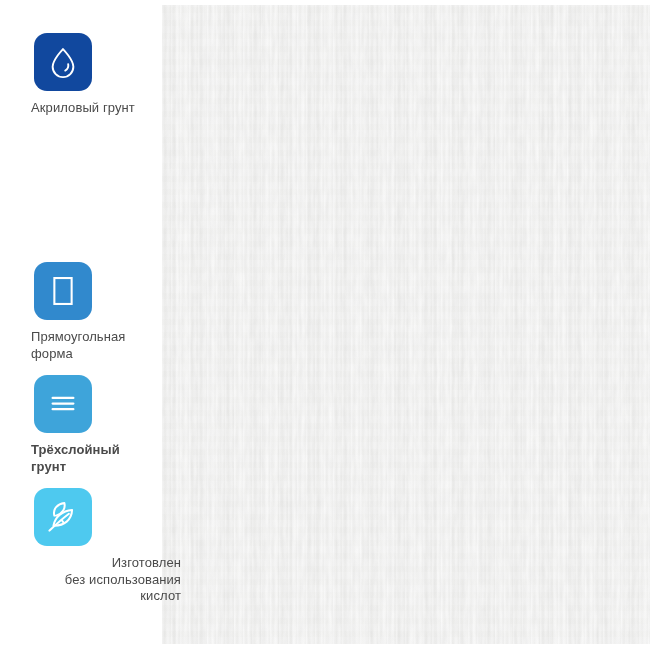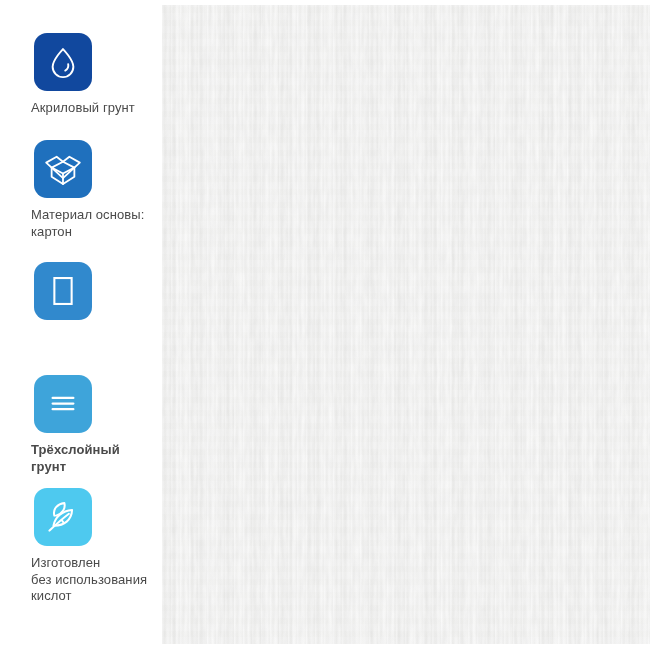--- a/index.html
+++ b/index.html
@@ -33,21 +33,21 @@
     border-radius:13px;
     display:flex;align-items:center;justify-content:center;
     box-sizing:border-box;
   }
   .icon-tile svg{display:block;}
   .feature-label{
     margin-top:9px;
     font-size:13px;line-height:16.5px;color:#4a4a4a;
     white-space:pre-line;letter-spacing:0.1px;
   }
-  .f1{top:33px;} .f2{top:140px;} .f3{top:262px;} .f4{top:375px;font-weight:bold;} .f5{top:488px;}
+  .f1{top:33px;} .f2{top:140px;} .f3{top:262px;} .f4{top:375px;font-weight:bold;} .f5{top:488px;text-align:right;}
 </style>
 </head>
 <body>
 
 <div class="stage">
 
   <div class="paper-panel">
     <svg class="noise" xmlns="http://www.w3.org/2000/svg">
       <filter id="grain">
         <feTurbulence type="fractalNoise" baseFrequency="0.28 0.045" numOctaves="2" seed="7" result="t"></feTurbulence>
@@ -60,41 +60,29 @@
   <div class="feature f1">
     <div class="icon-tile" style="background-color: rgb(17, 72, 158);">
       <svg width="38" height="38" viewBox="0 0 44 44" fill="none" stroke="#ffffff" stroke-width="2.2" stroke-linecap="round" stroke-linejoin="round">
         <path d="M22 7 C22 7 10 19.5 10 27.5 a12 12 0 0 0 24 0 C34 19.5 22 7 22 7 Z"></path>
         <path d="M28 24.5 c0.6 3.2 -0.8 6 -3.4 7.4"></path>
       </svg>
     </div>
     <div class="feature-label">Акриловый грунт</div>
   </div>
 
-  <div class="feature f2">
-    <div class="icon-tile" style="background-color: rgb(31, 112, 189);">
-      <svg width="40" height="40" viewBox="0 0 44 44" fill="none" stroke="#ffffff" stroke-width="2" stroke-linecap="round" stroke-linejoin="round">
-        <polygon points="9.5,20.5 22,14 34.5,20.5 22,27"></polygon>
-        <polyline points="9.5,20.5 9.5,30.5 22,38.5 22,27"></polyline>
-        <polyline points="34.5,20.5 34.5,30.5 22,38.5"></polyline>
-        <polyline points="9.5,20.5 3.5,15 15,8.5 22,14"></polyline>
-        <polyline points="34.5,20.5 40.5,15 29,8.5 22,14"></polyline>
-        <polyline points="9.5,20.5 22,32 34.5,20.5"></polyline>
-      </svg>
-    </div>
-    <div class="feature-label">Материал основы:
-картон</div>
-  </div>
 
   <div class="feature f3">
     <div class="icon-tile" style="background-color: rgb(49, 137, 205);">
       <svg width="38" height="38" viewBox="0 0 44 44" fill="none" stroke="#ffffff" stroke-width="2.4" stroke-linejoin="miter">
         <rect x="12" y="7" width="20" height="30"></rect>
       </svg>
     </div>
+    <div class="feature-label">Прямоугольная
+форма</div>
   </div>
 
   <div class="feature f4">
     <div class="icon-tile" style="background-color: rgb(62, 164, 218);">
       <svg width="38" height="38" viewBox="0 0 44 44" fill="none" stroke="#ffffff" stroke-width="2.6" stroke-linecap="round">
         <line x1="10" y1="15" x2="34" y2="15"></line>
         <line x1="10" y1="21.5" x2="34" y2="21.5"></line>
         <line x1="10" y1="28" x2="34" y2="28"></line>
       </svg>
     </div>

